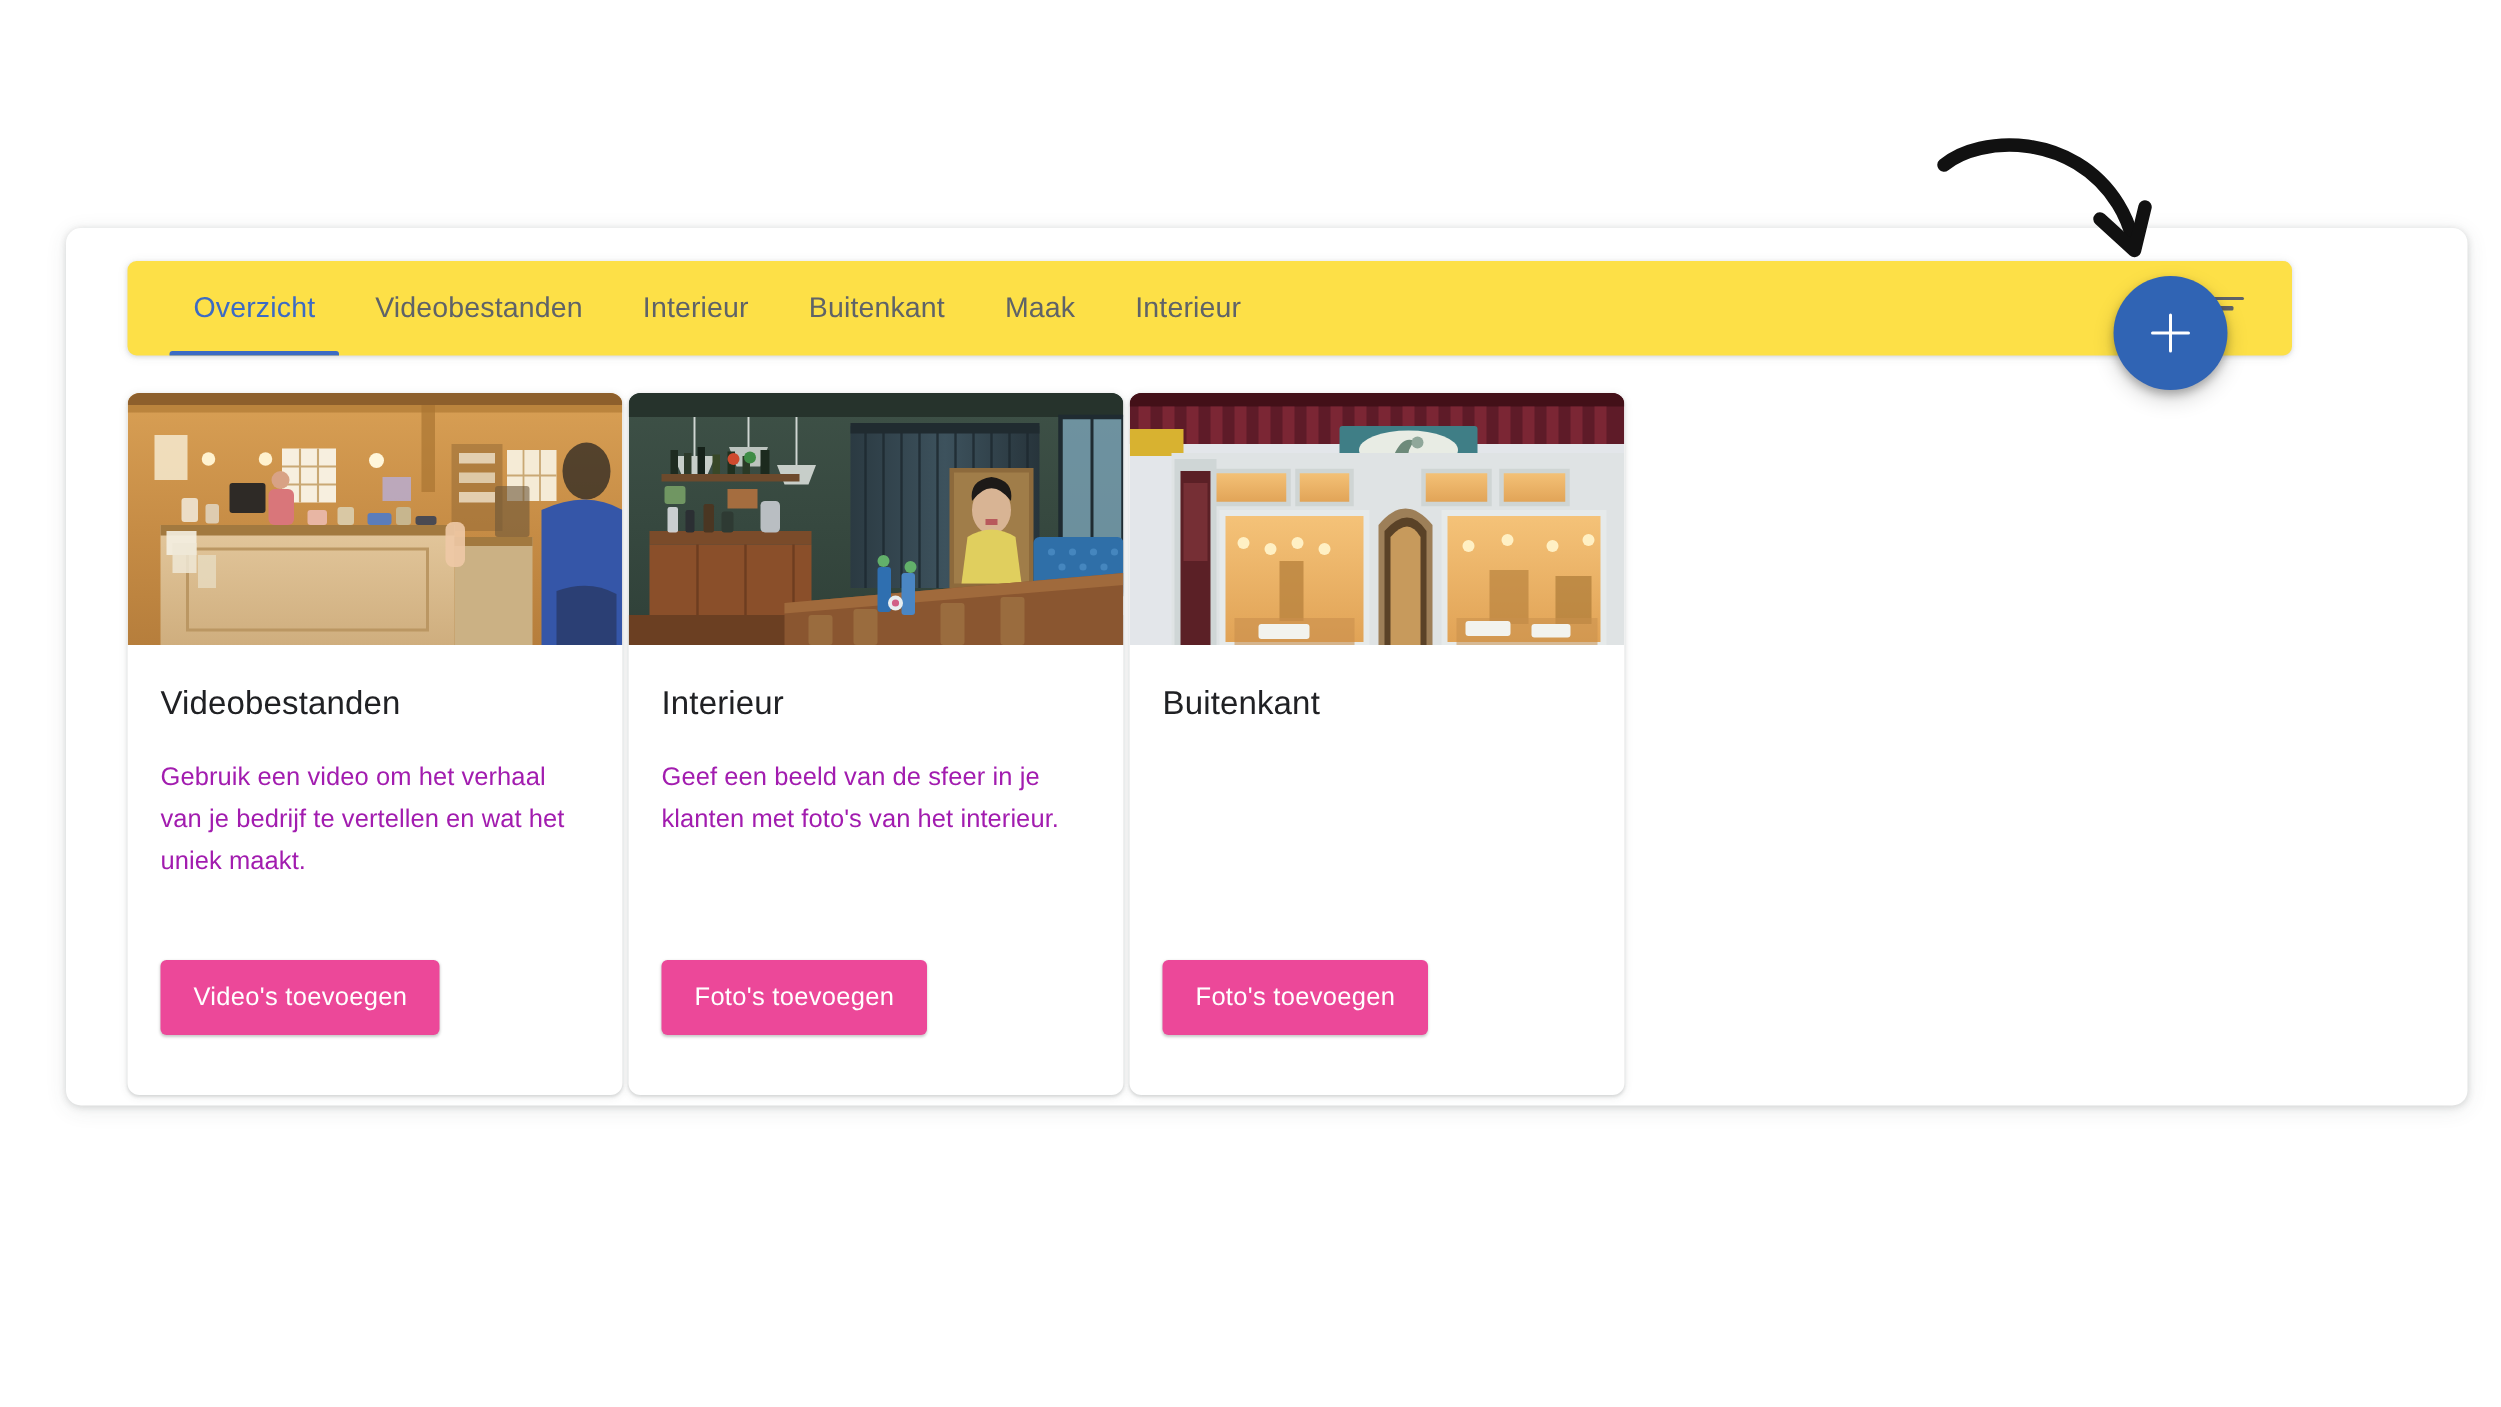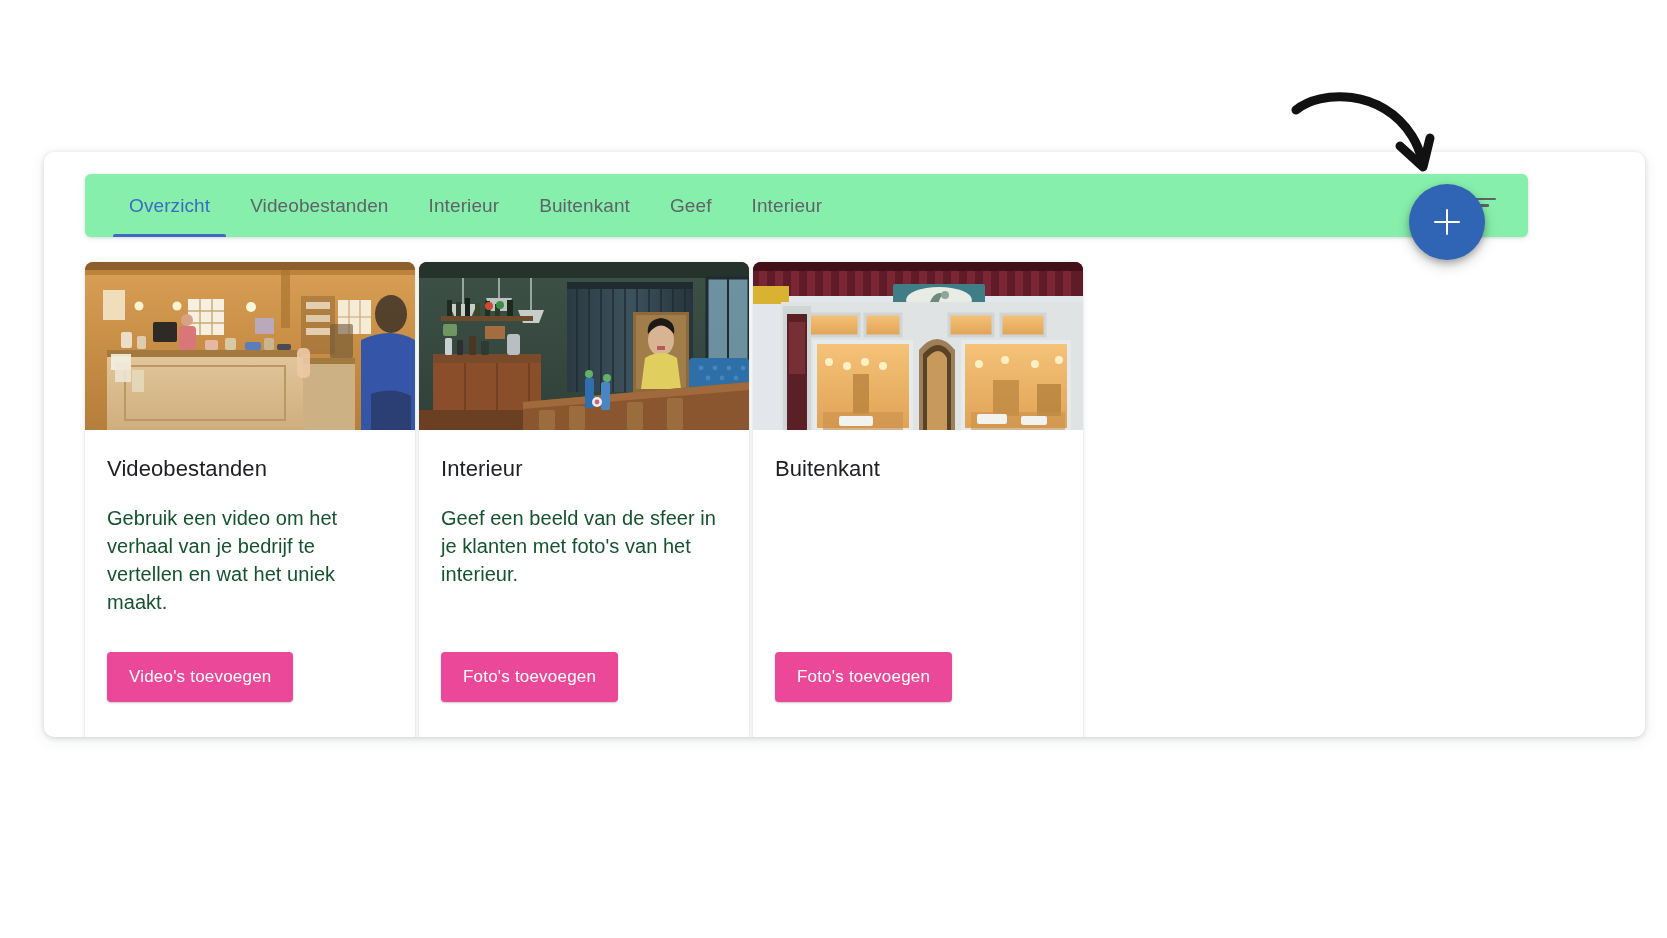--- a/index.html
+++ b/index.html
@@ -34,21 +34,21 @@
     overflow: hidden;
   }
 
   
   #tab-bar {
     position: absolute;
     left: 41px;
     top: 22px;
     width: 1443px;
     height: 63px;
-    background: #86efac;
+    background: #fde047;
     border-radius: 6px;
     box-shadow: 0 1px 3px rgba(60,64,67,.16), 0 1px 8px rgba(60,64,67,.07);
     display: flex;
     align-items: center;
     padding-left: 24px;
     padding-right: 18px;
   }
 
   .tab {
     position: relative;
@@ -160,23 +160,23 @@
   }
 
   .card-title {
     font-size: 22px;
     color: #202124;
     letter-spacing: .1px;
     margin-bottom: 22px;
   }
 
   .card-desc {
-    font-size: 20px;
+    font-size: 17px;
     line-height: 28px;
-    color: #14532d;
+    color: #a21caf;
     letter-spacing: .05px;
   }
 
   .card-action-wrap {
     padding: 0 22px 40px 22px;
     margin-top: 36px;
   }
 
   .card-button {
     display: inline-block;
@@ -218,21 +218,21 @@
       <div class="tab">
         <span>Videobestanden</span>
       </div>
       <div class="tab">
         <span>Interieur</span>
       </div>
       <div class="tab">
         <span>Buitenkant</span>
       </div>
       <div class="tab">
-        <span>Geef</span>
+        <span>Maak</span>
       </div>
       <div class="tab">
         <span>Interieur</span>
       </div>
 
       <div id="tab-bar-spacer"></div>
 
       <div id="sort-icon">
         <i></i>
         <i></i>

